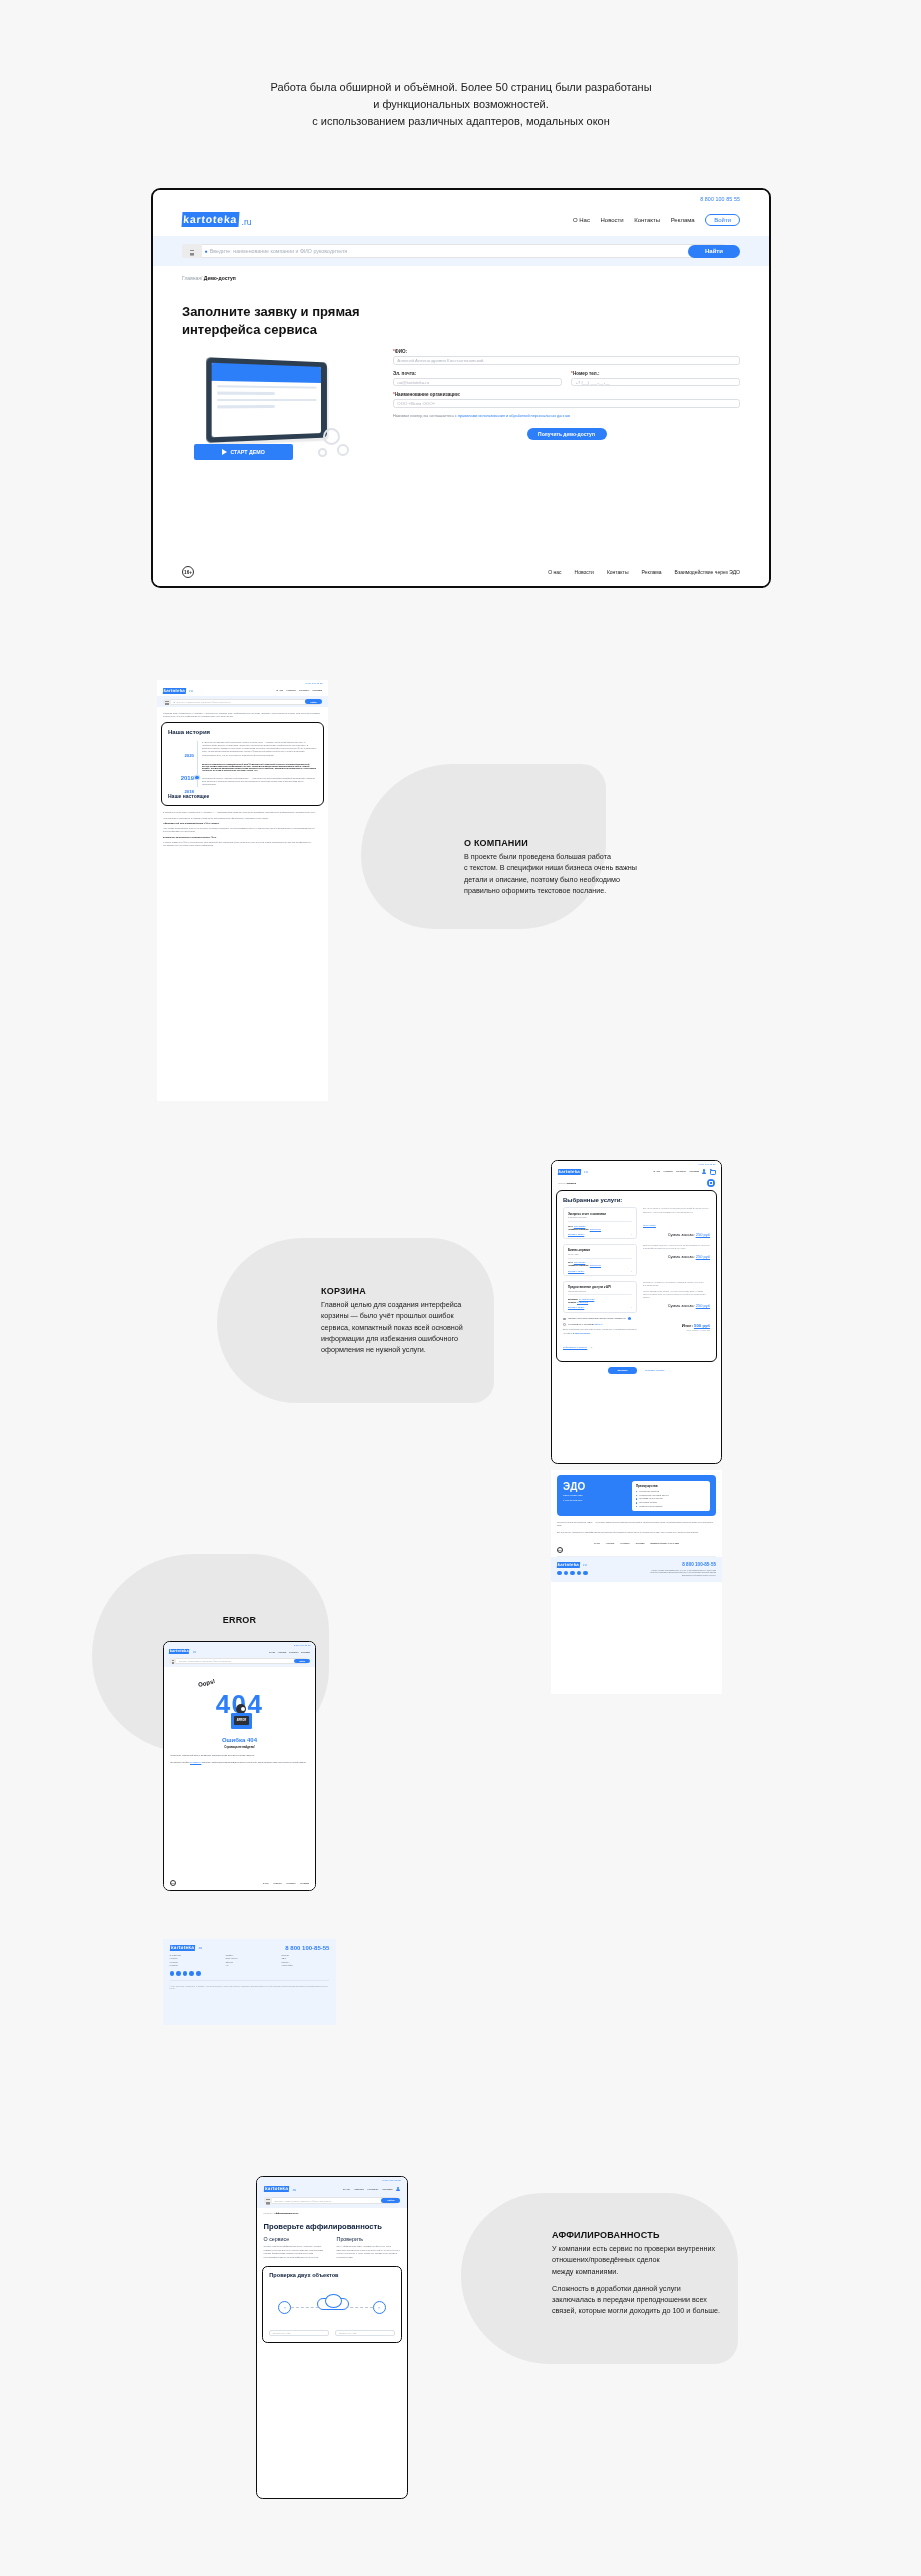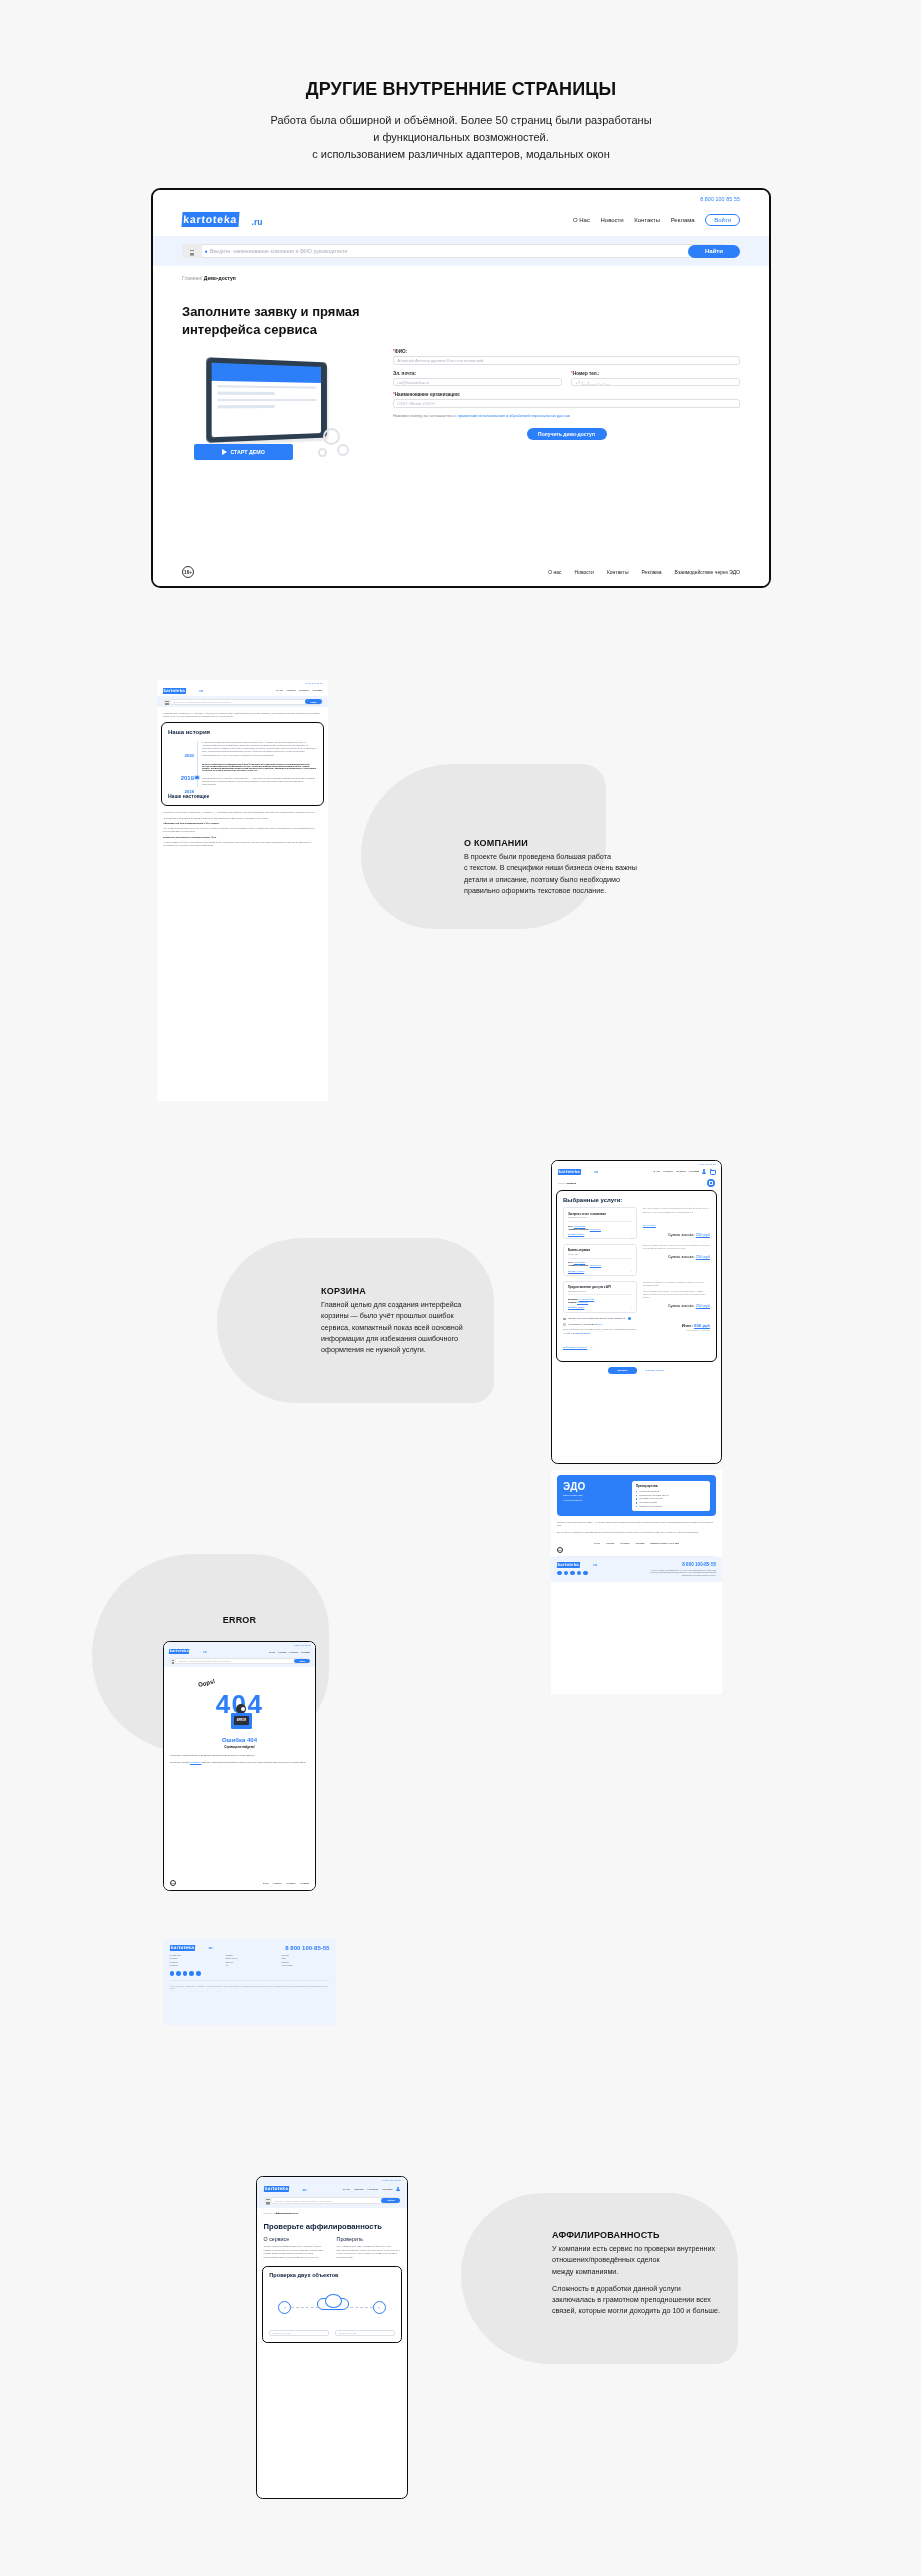--- a/index.html
+++ b/index.html
@@ -34,21 +34,21 @@
   
   .topbar { height: 8px; display: flex; justify-content: flex-end; align-items: center;
             padding-right: 9.2px; background: #fff; }
   .topbar .phone { font-size: 3.3px; color: #2d7ff9; letter-spacing: 0.1px; }
   .navrow { display: flex; align-items: center; padding: 4px 9.2px 5.3px 9.2px; background: #fff; }
   .logo { display: flex; align-items: flex-end; line-height: 1; }
   .logo .blk {
     background: #2d7ff9; color: #fff; font-weight: 700; padding: 1.3px 0.7px 1.3px 1.3px;
     letter-spacing: 0.8px; transform: skewX(-4deg);
   }
-  .logo .dotru { color: #2d7ff9; font-weight: 700; margin-left: 13px; }
+  .logo .dotru { color: #2d7ff9; font-weight: 400; margin-left: 3px; }
   .nav { margin-left: auto; display: flex; align-items: center; gap: 6.6px; }
   .nav a { color: #252525; text-decoration: none; white-space: nowrap; }
   .btn-login {
     border: 0.7px solid #2d7ff9; color: #2d7ff9; border-radius: 13px;
     padding: 2px 8px; white-space: nowrap;
   }
   .searchband { background: #eef4fe; padding: 4.6px 9.2px; }
   .searchbar { display: flex; align-items: center; gap: 0; }
   .sq-icon {
     width: 12px; height: 9.2px; background: #ececec; border-radius: 2px 0 0 2px;
@@ -354,21 +354,20 @@
                  border: 0.8px solid #2d7ff9; border-radius: 50%; background: #fff; }
   .aff-fields { display: flex; gap: 6.6px; margin-top: 4px; }
   .aff-fields .fld { flex: 1; border: 0.5px solid #dbe0e7; border-radius: 2px; height: 6px;
                      font-size: 2px; color: #aeb4bd; display: flex; align-items: center;
                      padding-left: 2.6px; }
 </style>
 </head>
 <body>
 
 <div class="page-head">
-  <h1>ДРУГИЕ ВНУТРЕННИЕ СТРАНИЦЫ</h1>
   <p>Работа была обширной и объёмной. Более 50 страниц были разработаны</p>
   <p>и функциональных возможностей.</p>
   <p>с использованием различных адаптеров, модальных окон</p>
 </div>
 
 <div class="blob" style="left:361px;top:764px;width:245px;height:165px;border-radius:99px 26px 92px 79px;"></div>
 <div class="blob" style="left:217px;top:1238px;width:277px;height:165px;border-radius:105px 79px 26px 99px;"></div>
 <div class="blob" style="left:92px;top:1554px;width:237px;height:198px;border-radius:105px 79px 86px 99px;"></div>
 <div class="blob" style="left:461px;top:2193px;width:277px;height:171px;border-radius:92px 79px 26px 99px;"></div>
 
@@ -898,16 +897,16 @@
     </div>
   </div>
 </div>
 
 <div class="txtblock" style="left:552px;top:2230px;width:230px;">
   <h2>АФФИЛИРОВАННОСТЬ</h2>
   <p>У компании есть сервис по проверки внутренних</p>
   <p>отношених/проведённых сделок</p>
   <p>между компаниями.</p>
   <p style="margin-top:6px;">Сложность в доработки данной услуги</p>
-  <p>заключалась в грамотном преподношении всех</p>
+  <p>заключалась в передачи преподношении всех</p>
   <p>связей, которые могли доходить до 100 и больше.</p>
 </div>
 
 
 </body></html>

